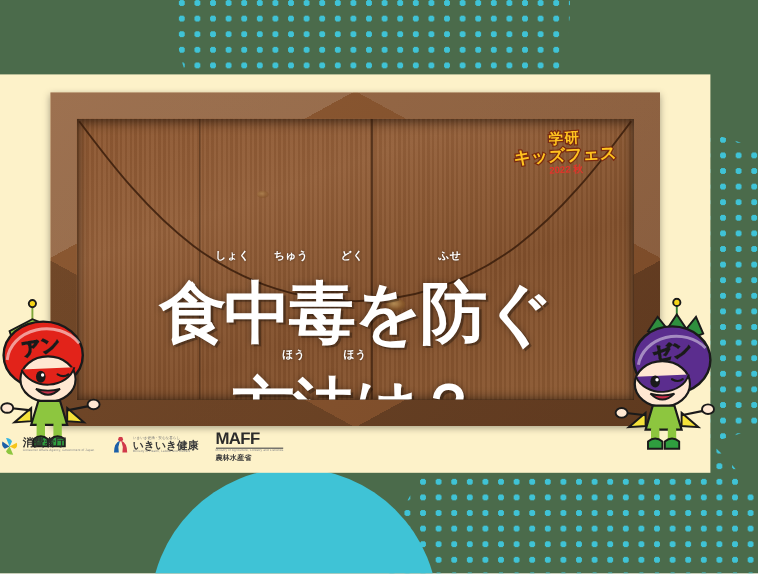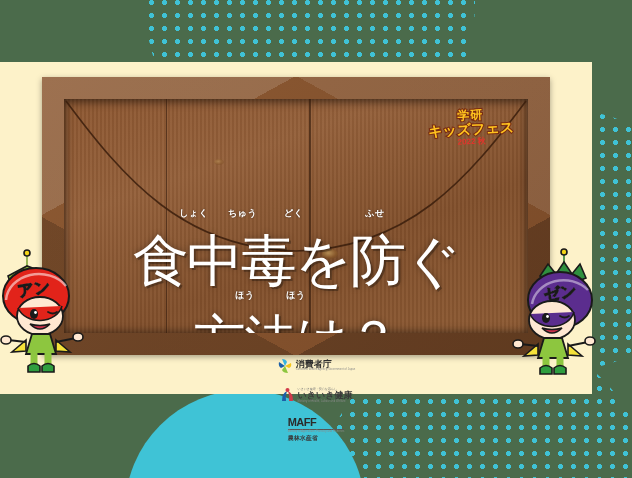--- a/index.html
+++ b/index.html
@@ -101,21 +101,21 @@
   .ruby-row{
     position:absolute; width:100%;
     color:#ffffff; font-size:9px; font-weight:bold;
     letter-spacing:.5px;
     text-shadow:0 0 2px rgba(0,0,0,.55);
   }
   .ruby-row span{ position:absolute; transform:translateX(-50%); white-space:nowrap;text-align:center; }
 
   .line{
     position:absolute; width:100%;
-    color:#ffffff; font-weight:normal;
+    color:#ffffff; font-weight:bold;
     text-shadow:
       2px 2px 0 rgba(0,0,0,.28),
       0 0 6px rgba(0,0,0,.35);
     white-space:nowrap;
   }
   #line1{ top:125px; font-size:56px; letter-spacing:-2px; }
   #line2{ top:206px; font-size:52px; letter-spacing:-1px; }
 
   
   #fest-logo{
@@ -139,34 +139,34 @@
   }
 
   
   .char{ position:absolute; }
   #char-left{ left:-4px; top:248px; width:92px; height:132px; }
   #char-right{ left:504px; top:248px; width:98px; height:132px; }
 
   
   #logos{
     position:absolute; left:0; right:0; top:358px;
-    display:flex; justify-content:flex-start; align-items:center; gap:14px;flex-direction:column;
+    display:flex; justify-content:flex-start; align-items:center; gap:14px;
   }
   .logo{
     display:flex; align-items:center; gap:3px;
   }
   .logo .mark{ flex:0 0 auto; }
   .logo .txt{ line-height:1.05; }
   .logo .jp{ font-size:9px; font-weight:bold; color:#3a3a3a; white-space:nowrap; }
   .logo .jp.caa{ color:#2c2c2c; }
   .logo .en{ font-size:2.6px; color:#8a8a8a; white-space:nowrap; letter-spacing:.1px; }
   .logo .tiny{ font-size:3px; color:#777; white-space:nowrap; }
   .logo .sub{ font-size:3.4px; color:#555; white-space:nowrap; }
   .maff .brand{
-    font-size:11px; font-weight:bold; color:#2b2b2b;
+    font-size:14px; font-weight:bold; color:#2b2b2b;
     letter-spacing:-0.5px; line-height:1;
   }
   .maff .rule{ height:1px; background:#555; margin:1px 0; }
 </style>
 </head>
 <body>
 
 <div id="stage">
 
   <div class="deco" id="blob-dots-top"></div>

